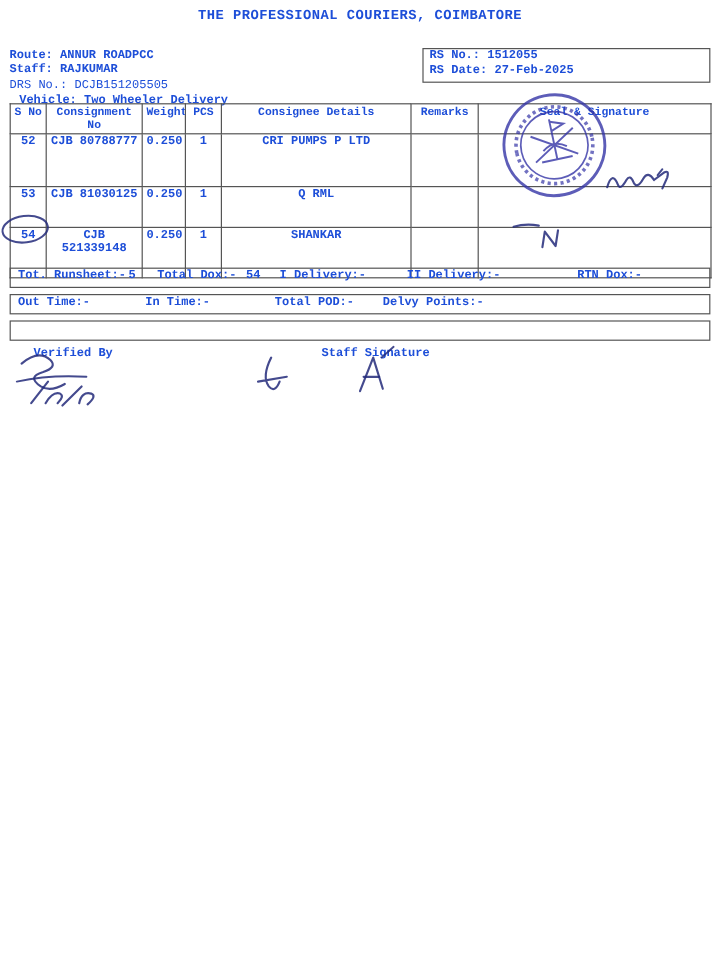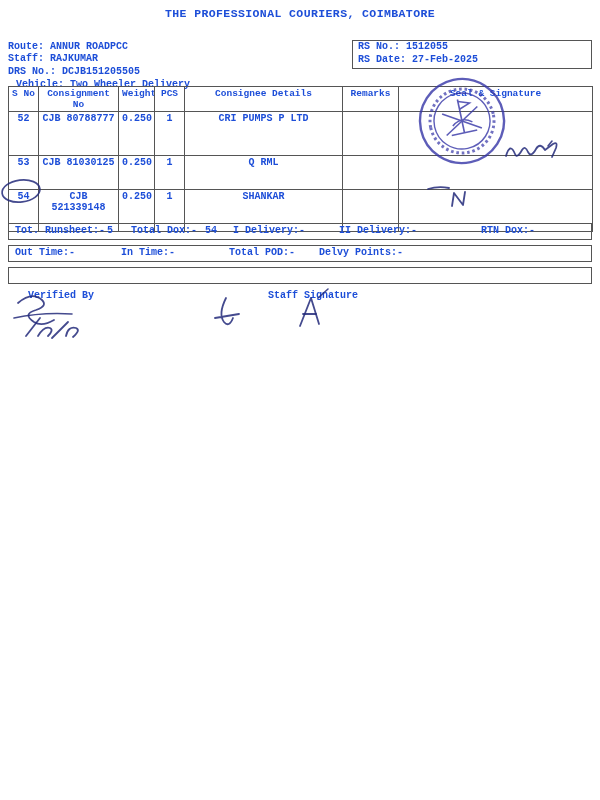--- a/index.html
+++ b/index.html
@@ -6,21 +6,21 @@
   .page{
     position:relative;width:600px;height:800px;background:#ffffff;
     font-family:"Liberation Mono","DejaVu Sans Mono",monospace;
     font-weight:700;color:#1d4ed8;overflow:hidden;margin:0 auto;
   }
   .abs{position:absolute;}
   .center{left:0;width:100%;text-align:center;}
   .t-title{font-size:11.5px;letter-spacing:.4px;}
   .t-sub{font-size:12px;letter-spacing:.2px;}
   .t-body{font-size:10px;white-space:nowrap;}
-  .t-strong{font-size:10px;white-space:nowrap;font-weight:700;}
+  .t-strong{font-size:10px;white-space:nowrap;font-weight:400;}
   .rs-box{border:1px solid #555;left:352px;top:40px;width:238px;height:27px;}
   .rs-box .line{position:absolute;left:5px;font-size:10px;white-space:nowrap;}
   table.run{border-collapse:collapse;table-layout:fixed;width:584px;}
   .run th,.run td{
     border:1px solid #555;text-align:center;vertical-align:top;
     padding:1px 3px;font-weight:700;overflow:hidden;
   }
   .run th{font-size:9.5px;height:11px;}
   .run td{font-size:10px;}
   tr.r1 td{height:41px;}

